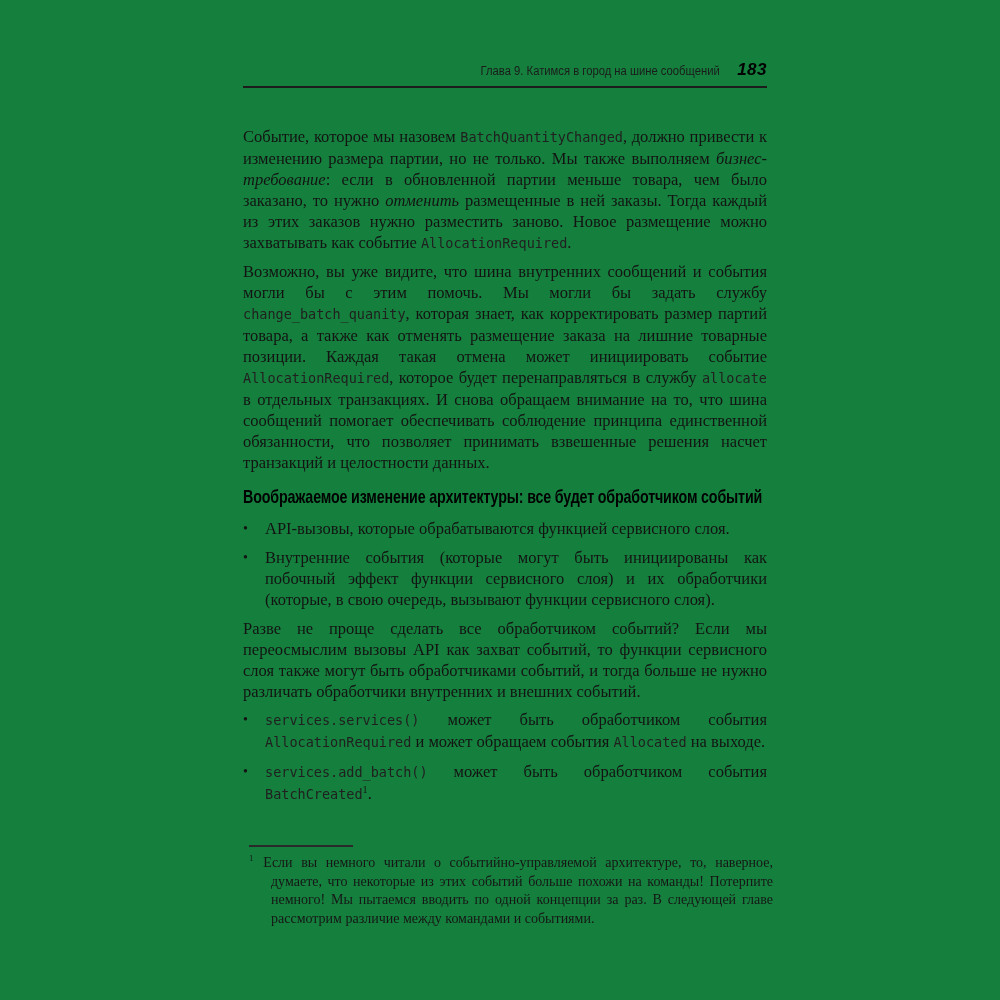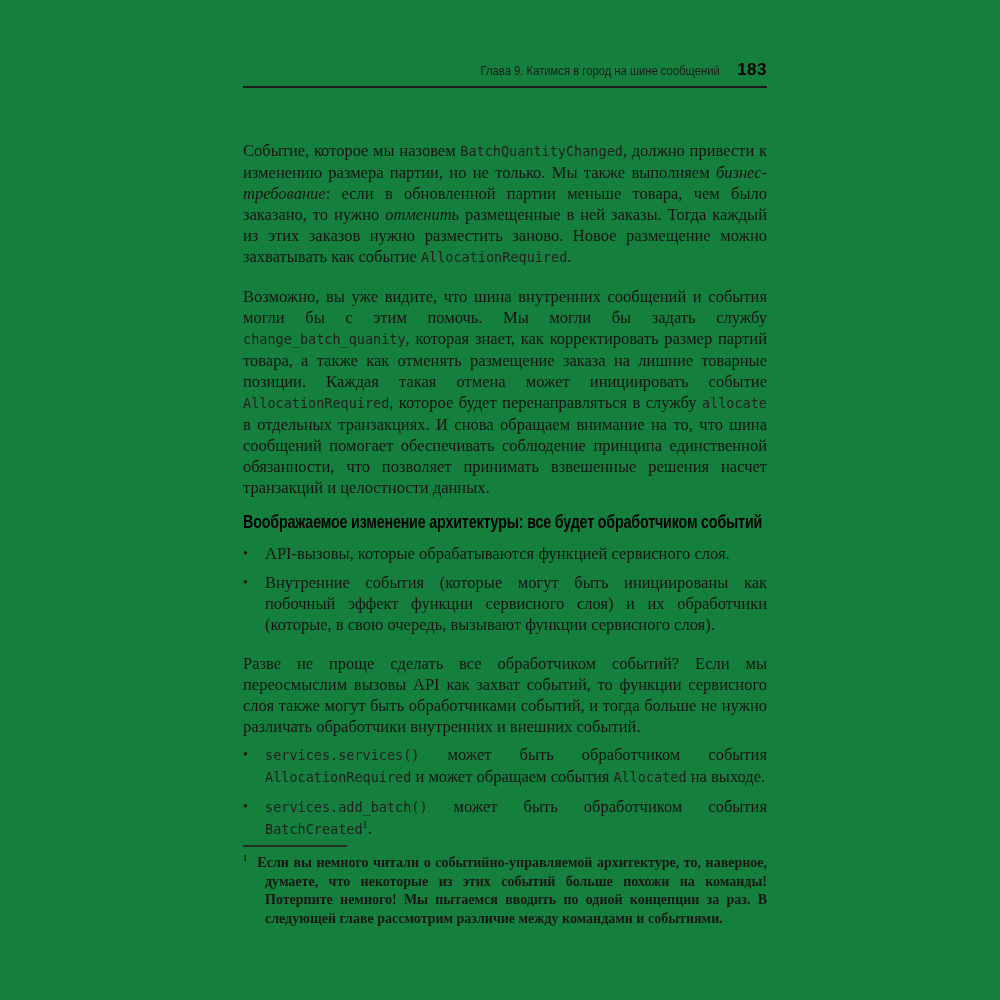--- a/index.html
+++ b/index.html
@@ -31,34 +31,35 @@
     transform: scaleX(0.9);
     transform-origin: right center;
     margin-right: 17px;
   }
   .page-number {
     font-family: "Liberation Sans", sans-serif;
     font-weight: 700;
     font-size: 17px;
     color: #000000;
     letter-spacing: 0.5px;
+    font-style: italic;
   }
   .header-rule {
     position: absolute;
     left: 243px; top: 86px; width: 524px;
     height: 2px;
     background: #1c1c1c;
   }
   
   .content {
     position: absolute;
     left: 243px; top: 122px; width: 524px;
   }
   .body-paragraph {
-    margin: 18px 0 7px 0;
+    margin: 4px 0 7px 0;
     font-size: 16.5px;
     line-height: 21px;
     text-align: justify;
   }
   .section-heading {
     margin: 12px 0 9px 0;
     font-family: "Liberation Sans", sans-serif;
     font-weight: 700;
     font-size: 19px;
     line-height: 24px;
@@ -91,21 +92,21 @@
   }
   em { font-style: italic; }
   sup {
     font-size: 0.62em;
     vertical-align: super;
     line-height: 0;
   }
   
   .footnote-area {
     position: absolute;
-    left: 243px; top: 845px; width: 524px; font-weight: bold;
+    left: 249px; top: 845px; width: 524px;
   }
   .footnote-rule {
     width: 104px; height: 2px;
     background: #2a2a2a;
     margin-bottom: 7px;
   }
   .footnote-body {
     font-size: 14px;
     line-height: 18.5px;
     text-align: justify;

